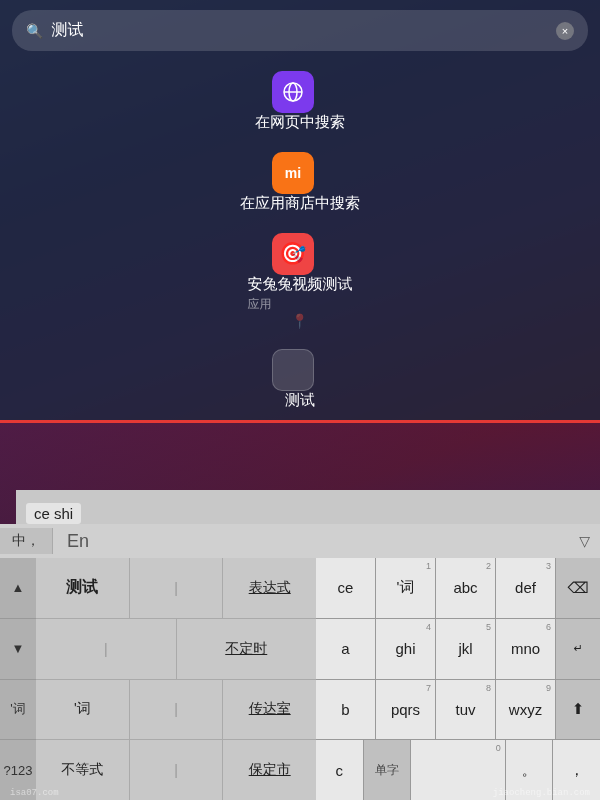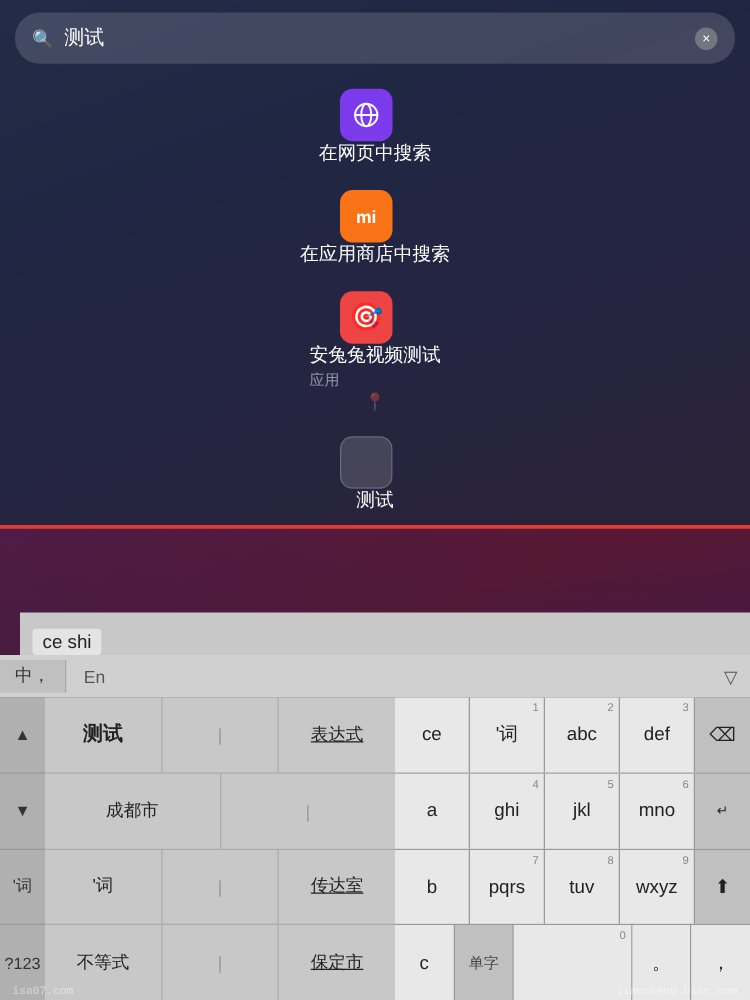--- a/index.html
+++ b/index.html
@@ -177,21 +177,21 @@
     .ime-lang-btn {
       padding: 4px 12px;
       font-size: 14px;
       color: #333;
       border-right: 1px solid #aaa;
       cursor: pointer;
       background: #c0c0c0;
     }
     .ime-lang-en {
       padding: 4px 14px;
-      font-size: 14px;
+      font-size: 18px;
       color: #555;
       cursor: pointer;
     }
     .ime-arrow {
       margin-left: auto;
       margin-right: 10px;
       color: #555;
       font-size: 14px;
     }
 
@@ -414,22 +414,22 @@
     <div class="left-nav-btn">?123</div>
   </div>
 
   <div class="candidates-panel">
     <div class="candidate-row">
       <div class="candidate-cell main">测试</div>
       <div class="candidate-cell candidate-divider">|</div>
       <div class="candidate-cell">表达式</div>
     </div>
     <div class="candidate-row">
-      <div class="candidate-cell">成都市</div>
       <div class="candidate-cell candidate-divider">|</div>
+      <div class="candidate-cell">不定时</div>
     </div>
     <div class="candidate-row">
       <div class="candidate-cell">'词</div>
       <div class="candidate-cell candidate-divider">|</div>
       <div class="candidate-cell">传达室</div>
     </div>
     <div class="candidate-row">
       <div class="candidate-cell">不等式</div>
       <div class="candidate-cell candidate-divider">|</div>
       <div class="candidate-cell">保定市</div>

